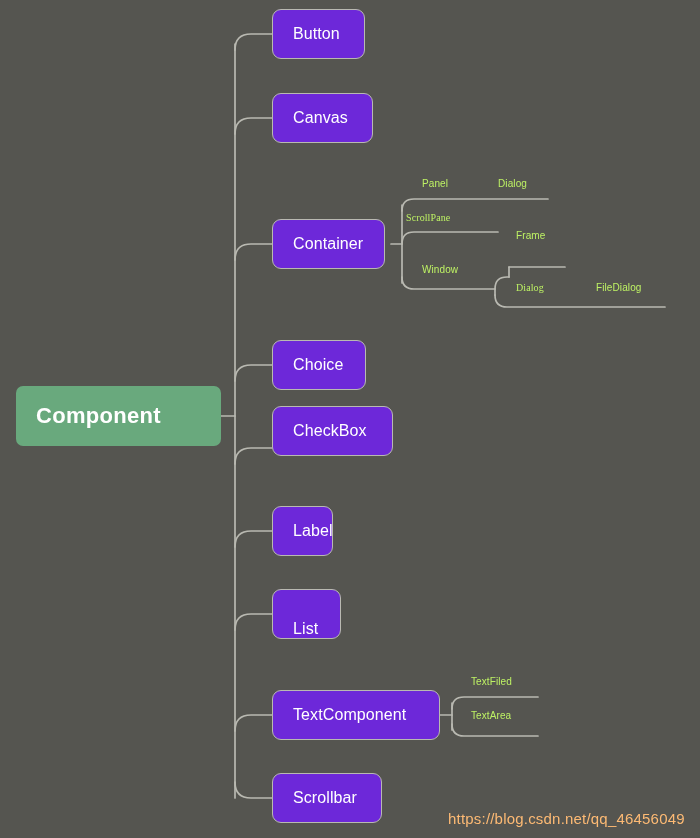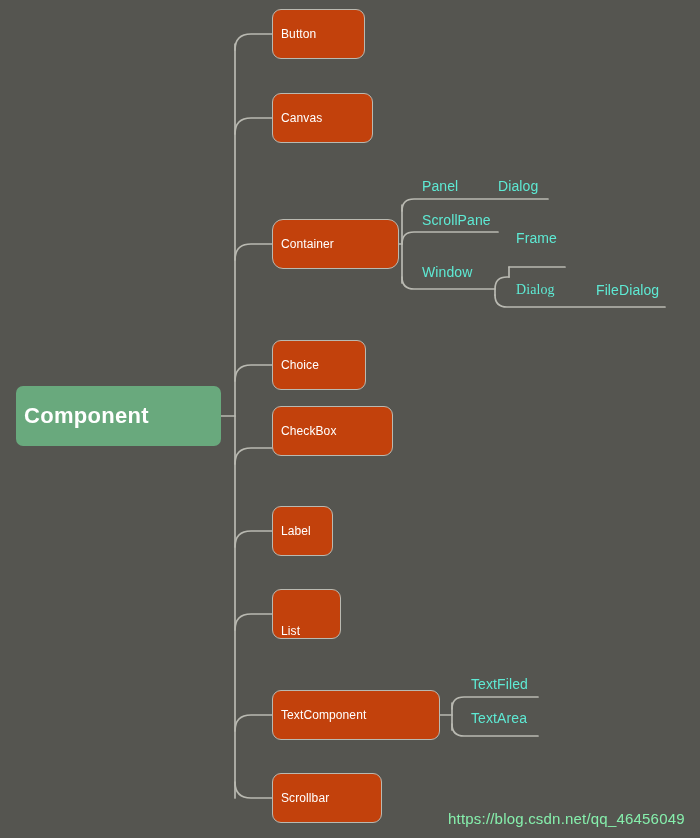--- a/index.html
+++ b/index.html
@@ -26,44 +26,44 @@
     height: 838px;
     pointer-events: none;
   }
   .node {
     position: absolute;
     box-sizing: border-box;
     display: flex;
     align-items: center;
     border: 1.6px solid #b9b9b1;
     border-radius: 9px;
-    background: #c2410c;
+    background: #6d28d9;
     color: #ffffff;
-    font-size: 12px;
-    padding-left: 8px;
+    font-size: 16px;
+    padding-left: 20px;
     letter-spacing: 0.1px;
   }
   .node.root {
     background: #69a97d;
     border: none;
     border-radius: 7px;
     font-size: 22px;
     font-weight: bold;
     letter-spacing: 0.3px;
   }
   .leaf-label {
     position: absolute;
-    color: #5eead4;
-    font-size: 14px;
+    color: #bef264;
+    font-size: 10px;
     white-space: nowrap;
     letter-spacing: 0.1px;
   }
   .watermark {
     position: absolute;
-    color: #86efac;
+    color: #fdba74;
     font-size: 15px;
     white-space: nowrap;
     letter-spacing: 0.2px;
   }
 </style>
 </head>
 <body>
 
 <div id="mindmap">
 
@@ -107,21 +107,21 @@
   <div class="node root" style="left:16px; top:386px; width:205px; height:60px;">
     <span>Component</span>
   </div>
 
   <div class="node" style="left:272px; top:9px; width:93px; height:50px;">
     <span>Button</span>
   </div>
   <div class="node" style="left:272px; top:93px; width:101px; height:50px;">
     <span>Canvas</span>
   </div>
-  <div class="node" style="left:272px; top:219px; width:127px; height:50px;border-radius:11px;">
+  <div class="node" style="left:272px; top:219px; width:113px; height:50px;">
     <span>Container</span>
   </div>
   <div class="node" style="left:272px; top:340px; width:94px; height:50px;">
     <span>Choice</span>
   </div>
   <div class="node" style="left:272px; top:406px; width:121px; height:50px;">
     <span>CheckBox</span>
   </div>
   <div class="node" style="left:272px; top:506px; width:61px; height:50px;">
     <span>Label</span>
@@ -135,21 +135,21 @@
   <div class="node" style="left:272px; top:773px; width:110px; height:50px;">
     <span>Scrollbar</span>
   </div>
 
   <div class="leaf-label" style="left:422px; top:178px;">
     <span>Panel</span>
   </div>
   <div class="leaf-label" style="left:498px; top:178px;">
     <span>Dialog</span>
   </div>
-  <div class="leaf-label" style="left:422px; top:212px;">
+  <div class="leaf-label" style="left:406px; top:212px;font-family:Liberation Serif, serif;">
     <span>ScrollPane</span>
   </div>
   <div class="leaf-label" style="left:422px; top:264px;">
     <span>Window</span>
   </div>
   <div class="leaf-label" style="left:516px; top:230px;">
     <span>Frame</span>
   </div>
   <div class="leaf-label" style="left:516px; top:282px;font-family:Liberation Serif, serif;">
     <span>Dialog</span>

